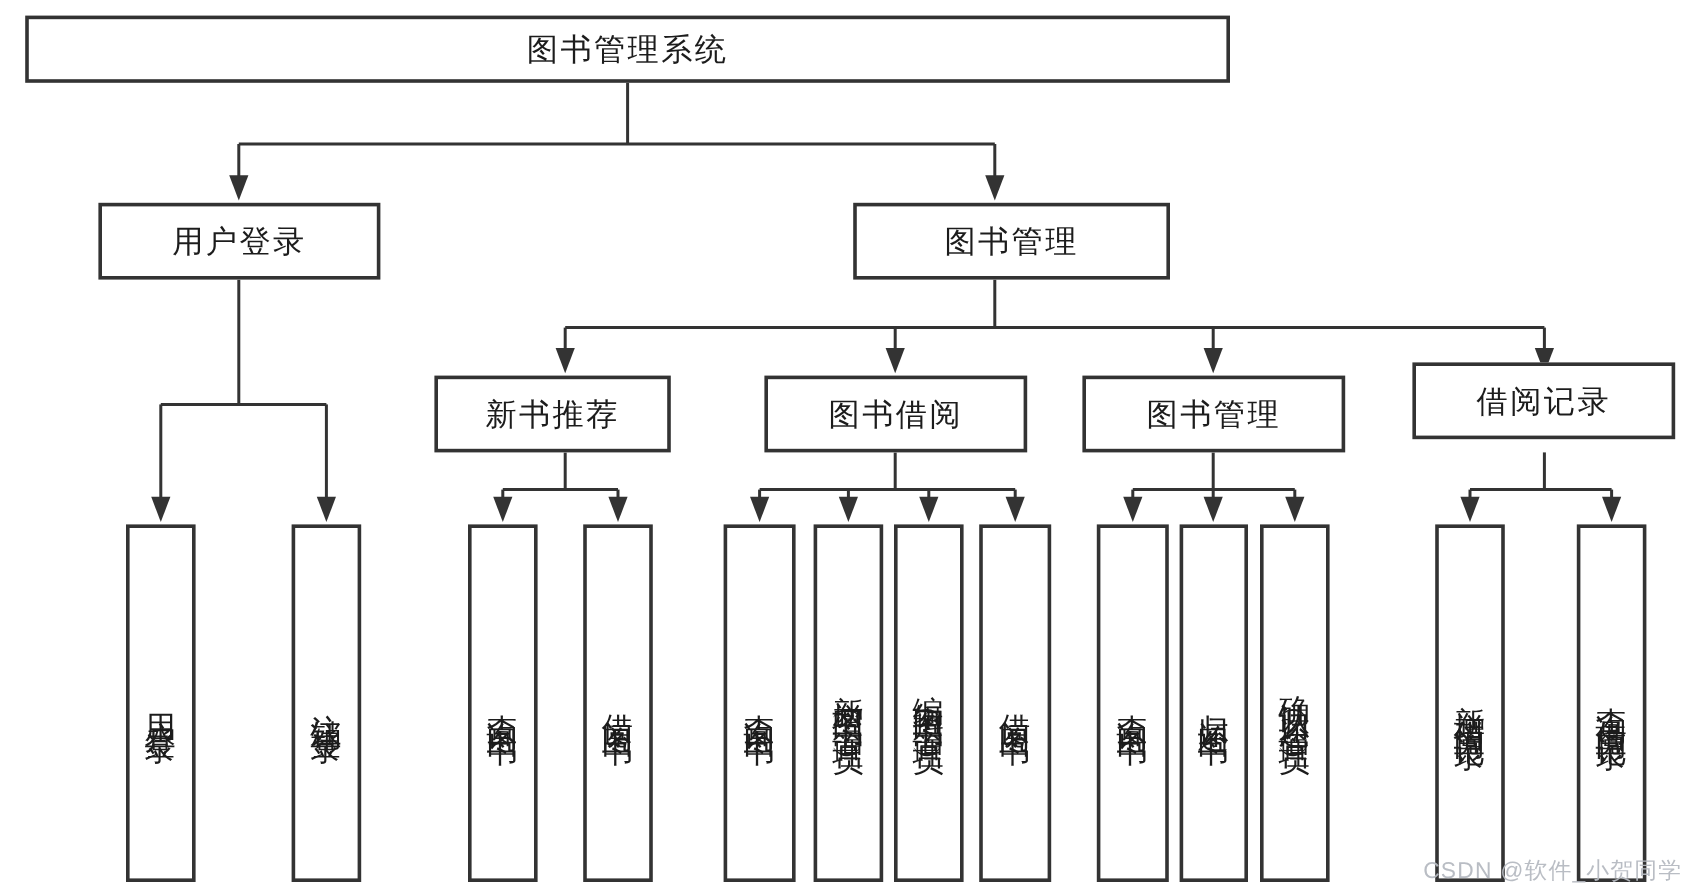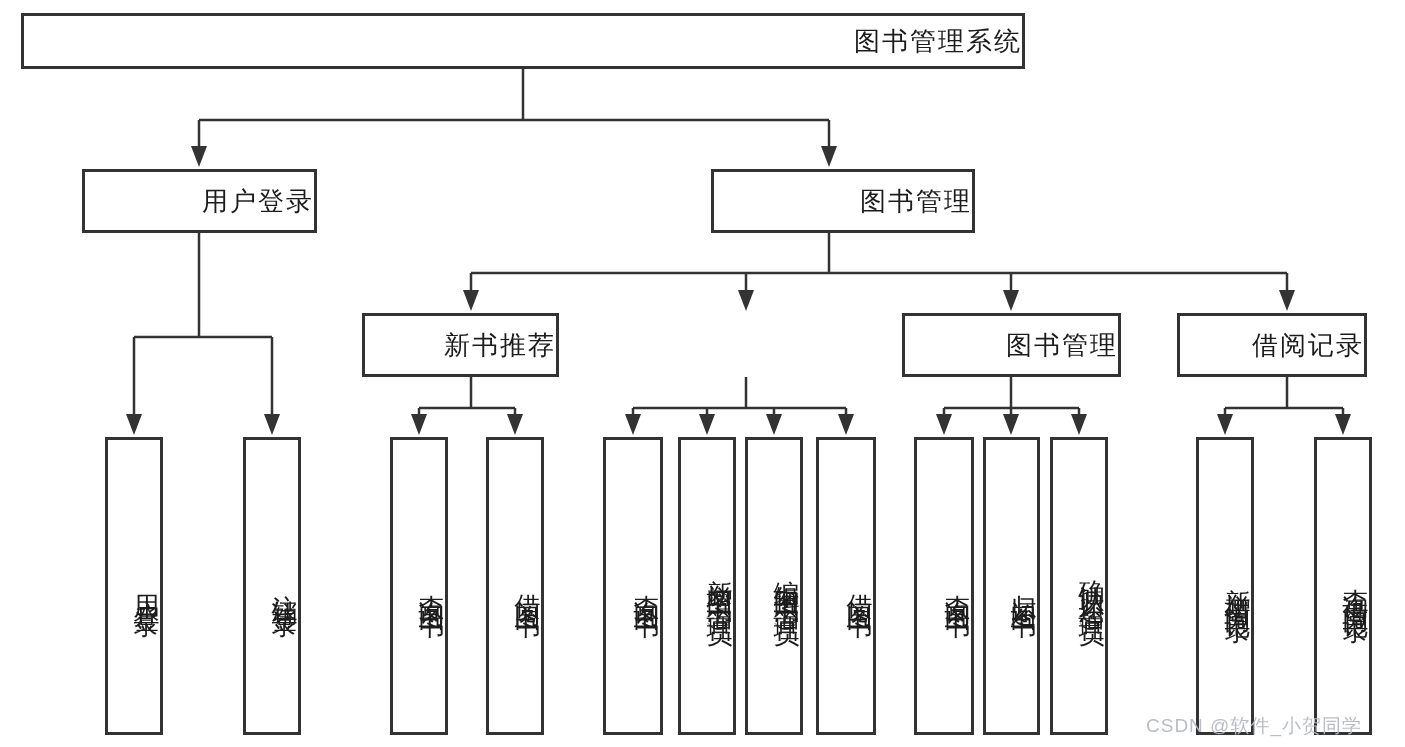--- a/index.html
+++ b/index.html
@@ -11,21 +11,21 @@
     font-family:"Liberation Sans", sans-serif;
     color:#1c1c1c;
   }
   .node{
     position:absolute;
     box-sizing:border-box;
     background:#ffffff;
     border:3px solid #333333;
     display:flex;
     align-items:center;
-    justify-content:flex-end;
+    justify-content:center;
     text-align:center;
     z-index:2;
   }
   .h-label{
     font-size:26px;
     letter-spacing:2px;
     line-height:1;
     white-space:nowrap;
   }
   .leaf .v-label{
@@ -35,21 +35,21 @@
     line-height:1;
     letter-spacing:6px;
     white-space:nowrap;
   }
   #wires{
     position:absolute;left:0;top:0;
     z-index:1;
   }
   #watermark{
     position:absolute;
-    left:1146px;top:713px;
+    left:1186px;top:713px;
     z-index:3;
     font-size:19px;
     letter-spacing:1px;
     color:#b6bac1;
     opacity:0.95;
     white-space:nowrap;
   }
 </style>
 </head>
 <body>
@@ -118,24 +118,27 @@
   <div class="node" style="left:82px;top:169px;width:235px;height:64px">
     <span class="h-label">用户登录</span>
   </div>
   <div class="node" style="left:711px;top:169px;width:264px;height:64px">
     <span class="h-label">图书管理</span>
   </div>
 
   <div class="node" style="left:362px;top:313px;width:197px;height:64px">
     <span class="h-label">新书推荐</span>
   </div>
+  <div class="node" style="left:637px;top:313px;width:219px;height:64px">
+    <span class="h-label">图书借阅</span>
+  </div>
   <div class="node" style="left:902px;top:313px;width:219px;height:64px">
     <span class="h-label">图书管理</span>
   </div>
-  <div class="node" style="left:1177px;top:313px;width:190px;height:64px">
+  <div class="node" style="left:1177px;top:302px;width:219px;height:64px">
     <span class="h-label">借阅记录</span>
   </div>
 
   <div class="node leaf" style="left:105px;top:437px;width:58px;height:298px">
     <span class="v-label">用户登录</span>
   </div>
   <div class="node leaf" style="left:243px;top:437px;width:58px;height:298px">
     <span class="v-label">注销登录</span>
   </div>
 

